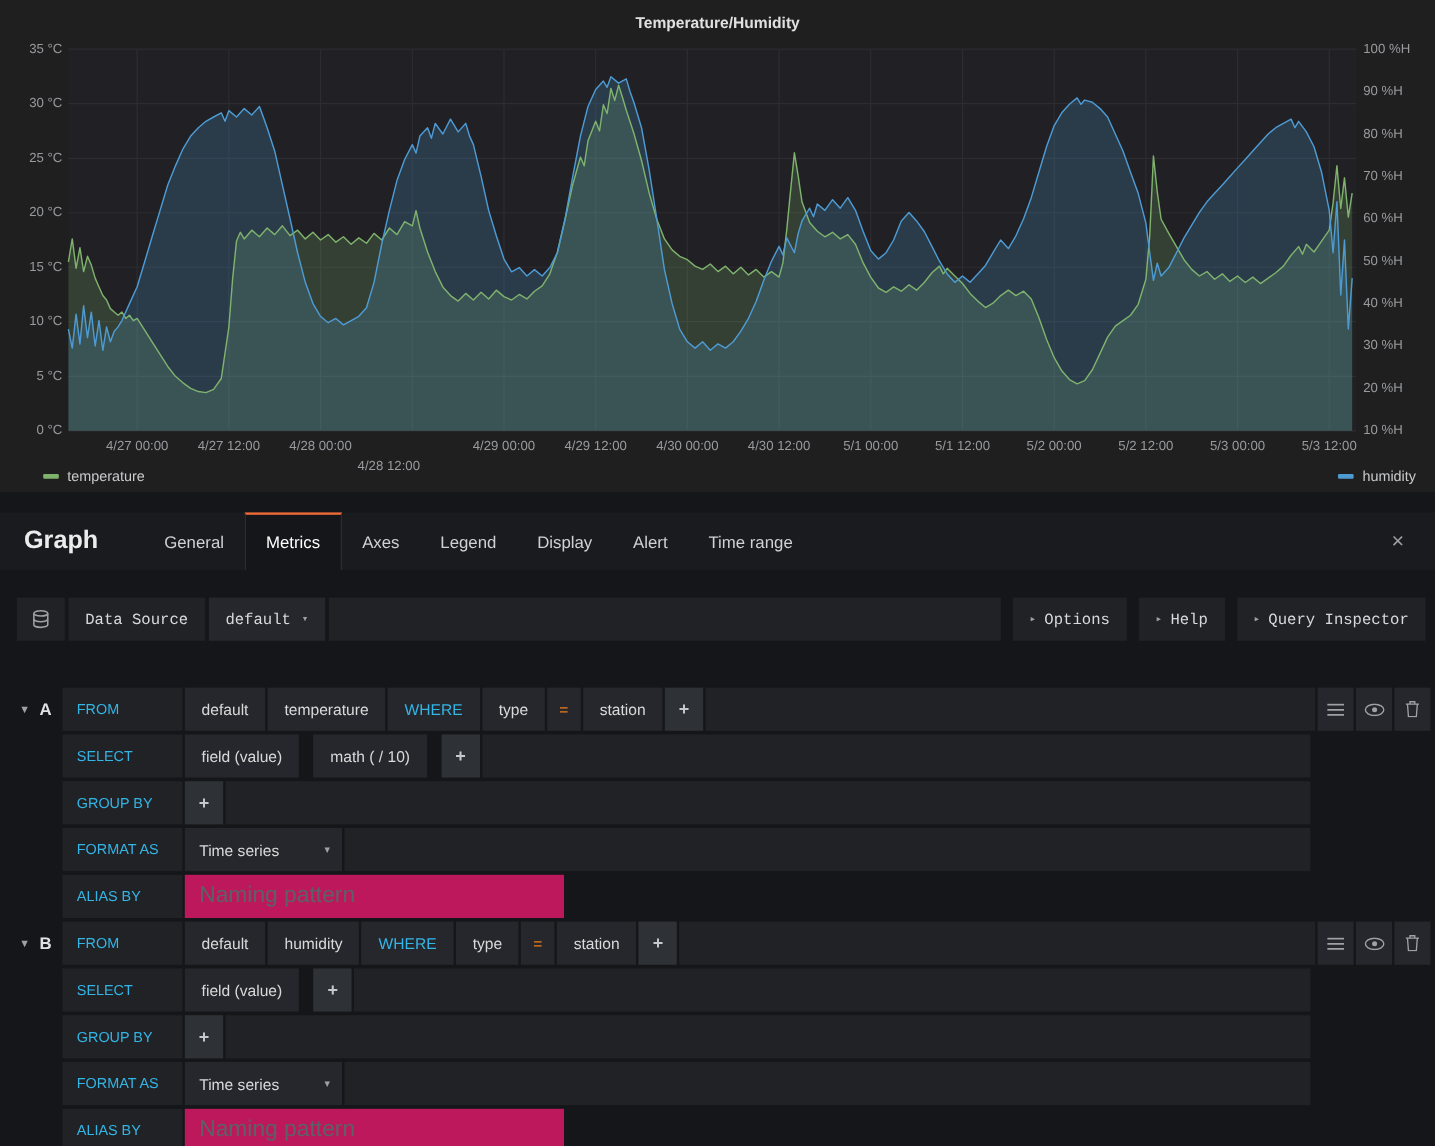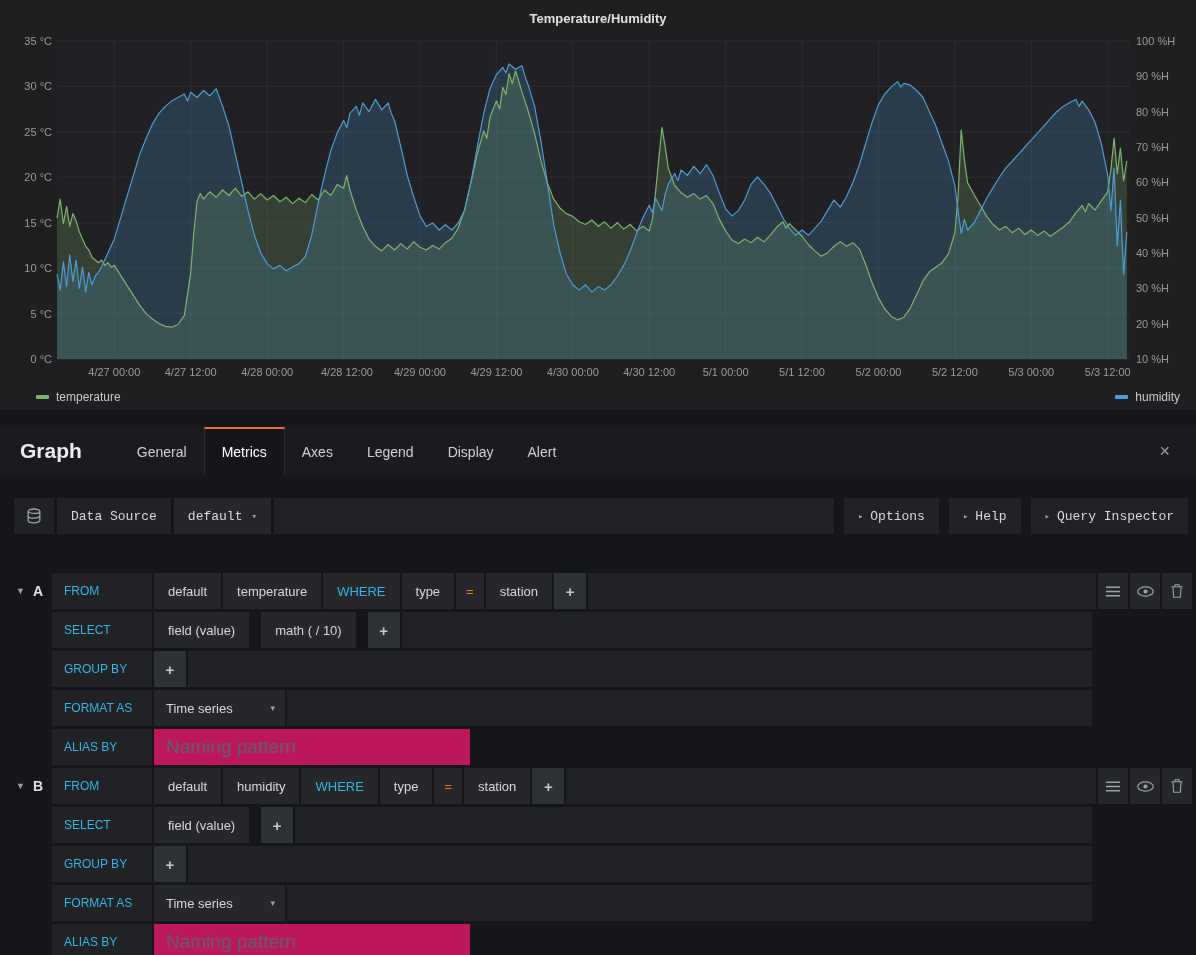--- a/index.html
+++ b/index.html
@@ -127,21 +127,21 @@
     <div class="ytick right" style="top: 141px;">70 %H</div>
     <div class="ytick right" style="top: 176.333px;">60 %H</div>
     <div class="ytick right" style="top: 211.667px;">50 %H</div>
     <div class="ytick right" style="top: 247px;">40 %H</div>
     <div class="ytick right" style="top: 282.333px;">30 %H</div>
     <div class="ytick right" style="top: 317.667px;">20 %H</div>
     <div class="ytick right" style="top: 353px;">10 %H</div>
     <div class="xtick" style="left: 114.312px;">4/27 00:00</div>
     <div class="xtick" style="left: 190.727px;">4/27 12:00</div>
     <div class="xtick" style="left: 267.142px;">4/28 00:00</div>
-    <div class="xtick" style="left: 347px;">4/28 12:00</div>
+    <div class="xtick" style="left: 324px; margin-top: 17px;">4/28 12:00</div>
     <div class="xtick" style="left: 419.973px;">4/29 00:00</div>
     <div class="xtick" style="left: 496.389px;">4/29 12:00</div>
     <div class="xtick" style="left: 572.804px;">4/30 00:00</div>
     <div class="xtick" style="left: 649.22px;">4/30 12:00</div>
     <div class="xtick" style="left: 725.635px;">5/1 00:00</div>
     <div class="xtick" style="left: 802.05px;">5/1 12:00</div>
     <div class="xtick" style="left: 878.466px;">5/2 00:00</div>
     <div class="xtick" style="left: 954.881px;">5/2 12:00</div>
     <div class="xtick" style="left: 1031.3px;">5/3 00:00</div>
     <div class="xtick" style="left: 1107.71px;">5/3 12:00</div>
@@ -157,20 +157,21 @@
 
 <div class="editor-header">
   <div class="editor-title">Graph</div>
   <div class="tabs" id="tab-bar">
       <div class="tab">General</div>
       <div class="tab active">Metrics</div>
       <div class="tab">Axes</div>
       <div class="tab">Legend</div>
       <div class="tab">Display</div>
       <div class="tab">Alert</div>
+      <div class="tab">Time range</div>
     </div>
   <div class="close-btn">
     <span>×</span>
   </div>
 </div>
 
 <div class="ds-row">
   <div class="seg ds-icon">
     <svg width="16" height="16" viewBox="0 0 16 16">
       <ellipse cx="8" cy="3.2" rx="5.8" ry="2.2" fill="none" stroke="#9fa2a5" stroke-width="1.3"></ellipse>

